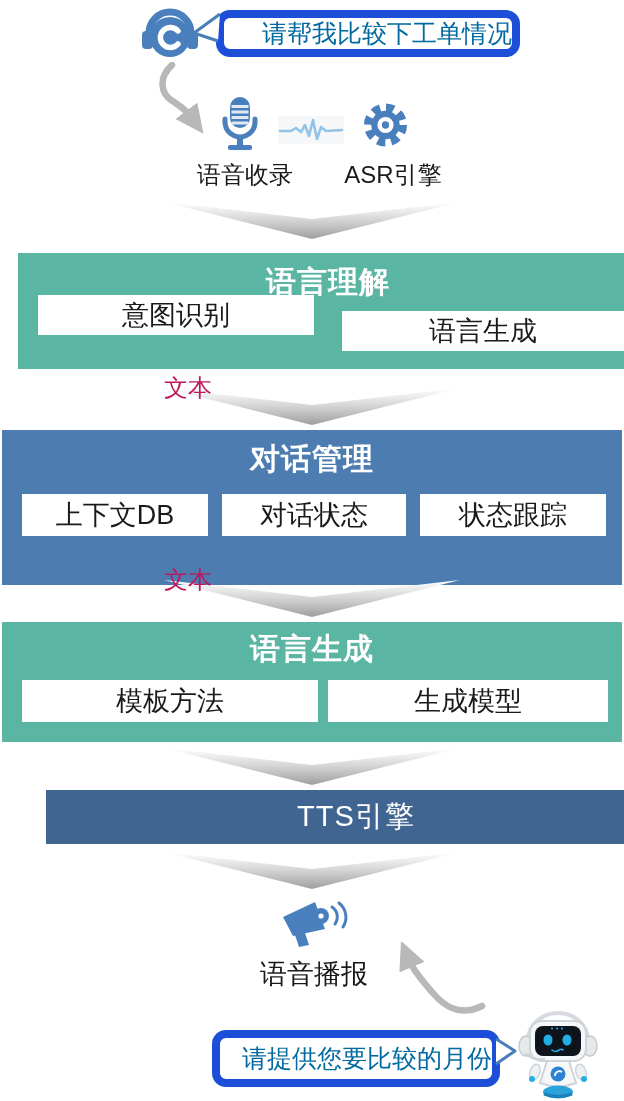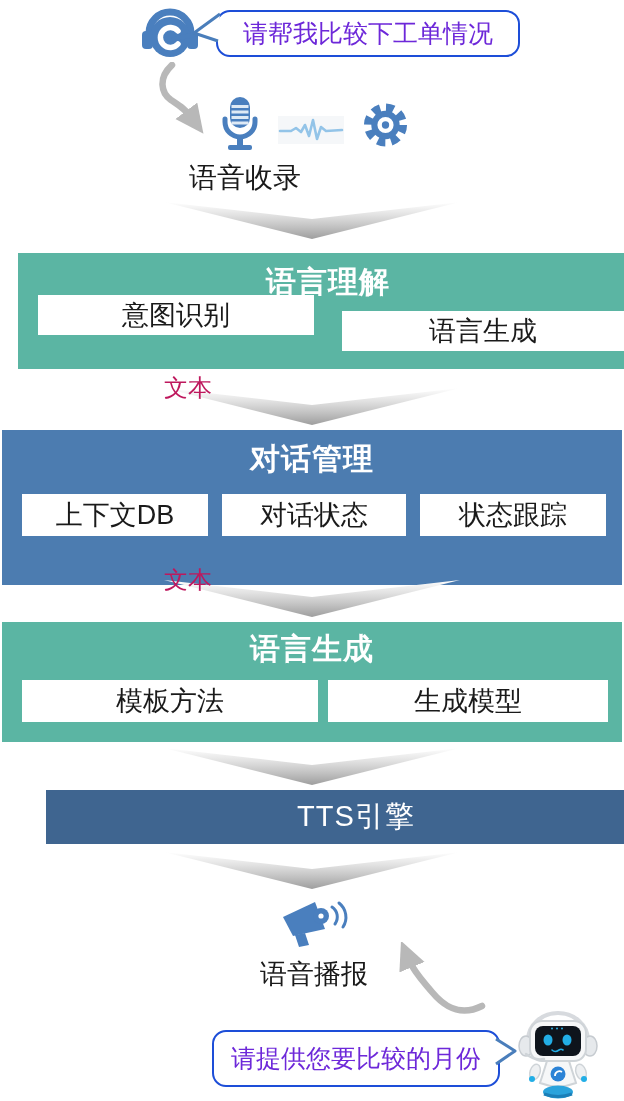--- a/index.html
+++ b/index.html
@@ -3,27 +3,27 @@
 <meta charset="utf-8">
 <style>
   html,body{margin:0;padding:0;background:#ffffff;}
   .canvas{
     position:relative;width:624px;height:1101px;background:#fff;overflow:hidden;
     font-family:"Liberation Sans","DejaVu Sans",sans-serif;color:#1a1a1a;
   }
   .abs{position:absolute;}
   
   .bubble{
-    position:absolute;background:#fff;border:2px solid #1d4ed8;border-radius:14px;
-    display:flex;align-items:center;justify-content:center;
-    font-size:25px;color:#6d28d9;box-sizing:border-box;white-space:nowrap;z-index:1;
+    position:absolute;background:#fff;border:8px solid #1d4ed8;border-radius:14px;
+    display:flex;align-items:center;justify-content:flex-end;
+    font-size:25px;color:#0369a1;box-sizing:border-box;white-space:nowrap;z-index:1;
   }
   .bubble-tail{position:absolute;z-index:2;}
   
-  .icon-label{position:absolute;text-align:center;font-size:28px;color:#1a1a1a;white-space:nowrap;}
+  .icon-label{position:absolute;text-align:center;font-size:24px;color:#1a1a1a;white-space:nowrap;}
   
   .block{position:absolute;left:2px;width:620px;box-sizing:border-box;}
   .block-title{
     position:absolute;left:0;width:100%;text-align:center;
     color:#ffffff;font-weight:bold;font-size:30px;letter-spacing:1px;white-space:nowrap;
   }
   .white-box{
     position:absolute;background:#ffffff;display:flex;align-items:center;justify-content:center;
     font-size:27px;color:#1a1a1a;white-space:nowrap;
   }
@@ -89,20 +89,21 @@
     <polyline points="2,15 13,15 18,12 23,16 27,9 31,20 35,4 39,23 43,11 48,15 64,14" fill="none" stroke="#93C4E8" stroke-width="2.6" stroke-linejoin="round" stroke-linecap="round"></polyline>
   </svg>
 
   <svg class="abs" style="left:362px;top:100px" width="47" height="50" viewBox="0 0 48 50">
     <circle cx="24" cy="25" r="17" fill="none" stroke="#4A7FBE" stroke-width="10" stroke-dasharray="7.6 5.75"></circle>
     <circle cx="24" cy="25" r="14.5" fill="#4A7FBE"></circle>
     <circle cx="24" cy="25" r="6" fill="none" stroke="#ffffff" stroke-width="4.5"></circle>
   </svg>
 
   <div class="icon-label" style="left:183px;top:159px;width:124px">语音收录</div>
+  <div class="icon-label" style="left:330px;top:159px;width:126px">ASR引擎</div>
 
   <div class="chevron" style="top:202px"></div>
 
   <div class="block" style="top: 253px; height: 116px; background-color: rgb(91, 181, 163); margin-left: 16px;">
     <div class="block-title" style="top:9px">语言理解</div>
     <div class="white-box" style="left:20px;top:42px;width:276px;height:40px">意图识别</div>
     <div class="white-box" style="left:324px;top:58px;width:282px;height:40px">语言生成</div>
   </div>
 
   <div class="chevron" style="top:388px"></div>

